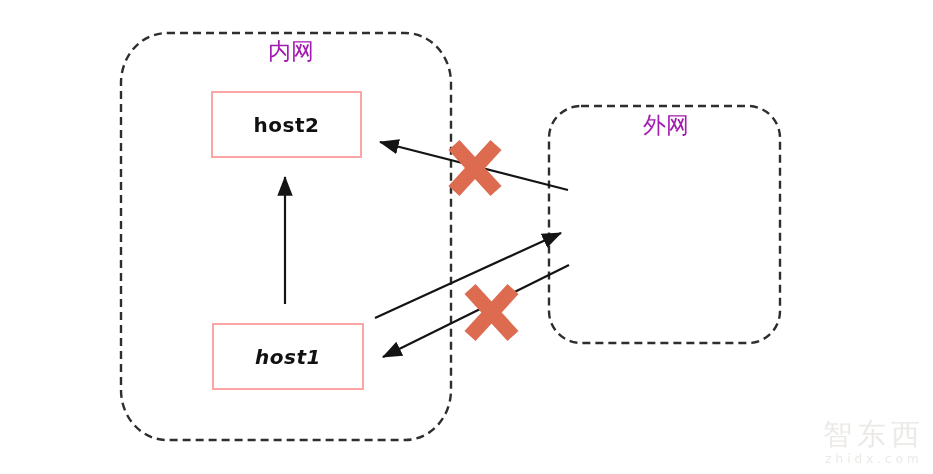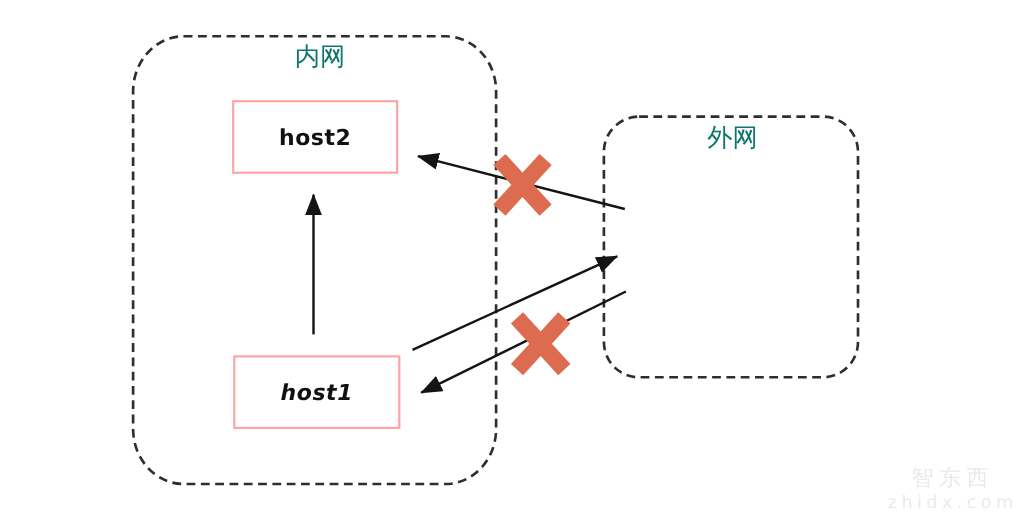--- a/index.html
+++ b/index.html
@@ -31,21 +31,21 @@
   .arrowhead-path { fill: #141414; }
   .blocked-x line {
     stroke-width: 15;
     stroke-linecap: butt;
   }
   .zone-label {
     position: absolute;
     width: 110px;
     text-align: center;
     font-size: 23px;
-    color: #0f766e;
+    color: #a21caf;
   }
   .host-box {
     position: absolute;
     background: #ffffff;
     border: 2px solid #fca5a5;
     display: flex;
     align-items: center;
     justify-content: center;
   }
   .host-label {
@@ -56,28 +56,28 @@
   }
   .watermark {
     position: absolute;
     right: 8px;
     bottom: 8px;
     text-align: center;
     color: #eceae7;
     user-select: none;
   }
   .watermark-title {
-    font-size: 20px;
+    font-size: 29px;
     font-weight: normal;
     letter-spacing: 5px;
     line-height: 1;
     margin-top: 48px;
   }
   .watermark-sub {
-    font-size: 16px;
+    font-size: 12px;
     letter-spacing: 4px;
     margin-top: 3px;
   }
 </style>
 </head>
 <body>
 
 <div class="canvas">
 
   <div class="zone-label" style="left:236px; top:36px;">内网</div>

